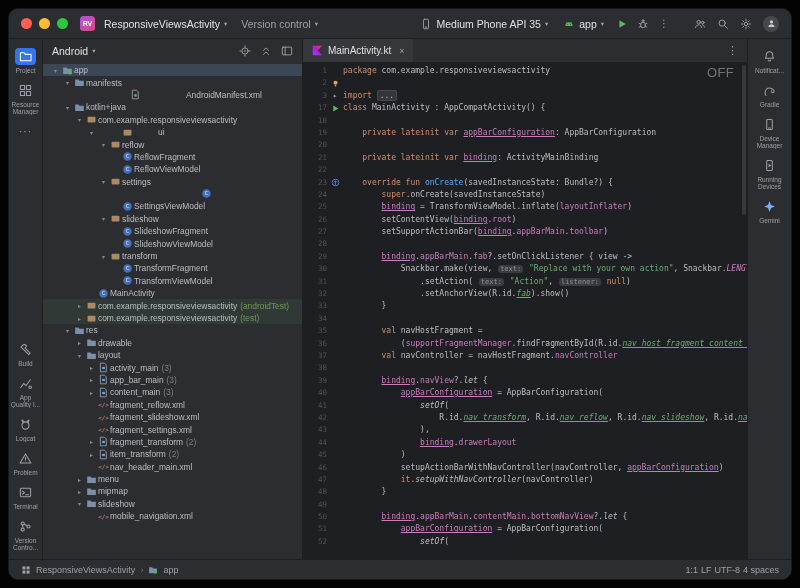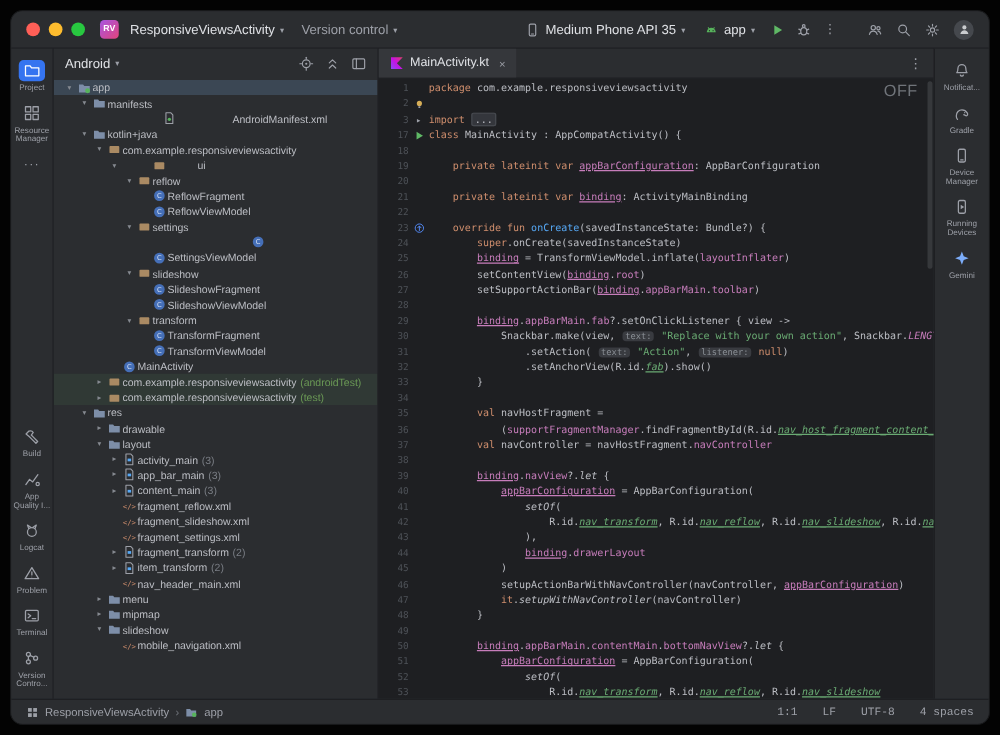--- a/index.html
+++ b/index.html
@@ -78,21 +78,21 @@
   .tk-h{background:#393b40;color:#8b9096;border-radius:3px;padding:0 2px;margin:0 1px;font-size:7px;}
   .off{position:absolute;top:2px;right:13px;font-family:"Liberation Sans",sans-serif;font-size:13px;color:#70747a;letter-spacing:.3px;}
   .sthumb{position:absolute;right:1px;top:2px;width:4px;height:150px;background:#4a4d51;opacity:.55;border-radius:2px;}
 
   
   .statusbar{height:20px;background:#2b2d30;border-top:1px solid #1e1f22;display:flex;align-items:center;padding:0 12px;font-size:9px;color:#9da0a8;flex-shrink:0;gap:6px;}
   .sb-left{display:flex;align-items:center;gap:5px;}
   .sb-ic{display:flex;align-items:center;color:#9da0a8;}
   .sb-ic svg{width:10px;height:10px;display:block;}
   .sb-sep{color:#6f737a;}
-  .sb-right{margin-left:auto;display:flex;gap:20px;font-family:Liberation Mono, monospace;}
+  .sb-right{margin-left:auto;display:flex;gap:3px;}
   .sb-item{white-space:nowrap;}
 </style>
 </head>
 <body>
 
 <div class="window">
 
   <div class="titlebar">
     <div class="traffic">
       <span class="tl" style="background: rgb(255, 95, 87);"></span>
@@ -881,25 +881,20 @@
             <div class="cl">
               <span class="ln">51</span>
               <span class="gi"></span>
               <span class="ct"><span class="tk-d">            </span><span class="tk-pm">appBarConfiguration</span><span class="tk-d"> = AppBarConfiguration(</span></span>
             </div>
             <div class="cl">
               <span class="ln">52</span>
               <span class="gi"></span>
               <span class="ct"><span class="tk-d">                </span><span class="tk-i">setOf</span><span class="tk-d">(</span></span>
             </div>
-            <div class="cl">
-              <span class="ln">53</span>
-              <span class="gi"></span>
-              <span class="ct"><span class="tk-d">                    R.id.</span><span class="tk-r">nav_transform</span><span class="tk-d">, R.id.</span><span class="tk-r">nav_reflow</span><span class="tk-d">, R.id.</span><span class="tk-r">nav_slideshow</span></span>
-            </div>
           </div>
         <div class="sthumb"></div>
       </div>
     </div>
 
     <div class="strip right" id="rightStrip">
         <div class="tool-btn">
           <div class="ticon">
             <svg viewBox="0 0 14 14">
               <path d="M7 1.8a3.4 3.4 0 0 1 3.4 3.4c0 2.6 1 3.6 1 3.6H2.6s1-1 1-3.6A3.4 3.4 0 0 1 7 1.8zM5.7 10.8a1.35 1.35 0 0 0 2.6 0" stroke="currentColor" stroke-width="1.1" fill="none" stroke-linecap="round" stroke-linejoin="round"></path>

